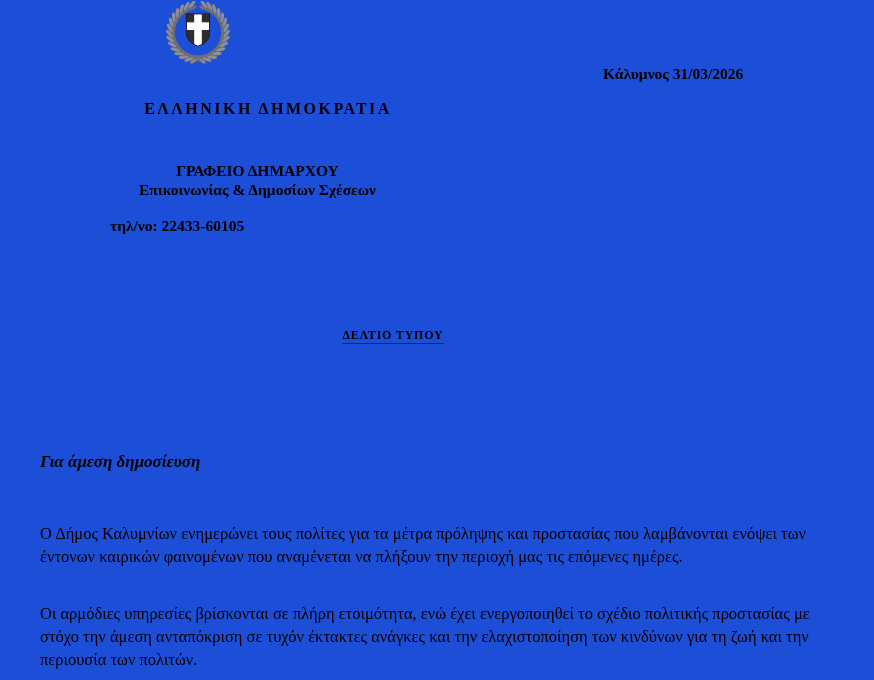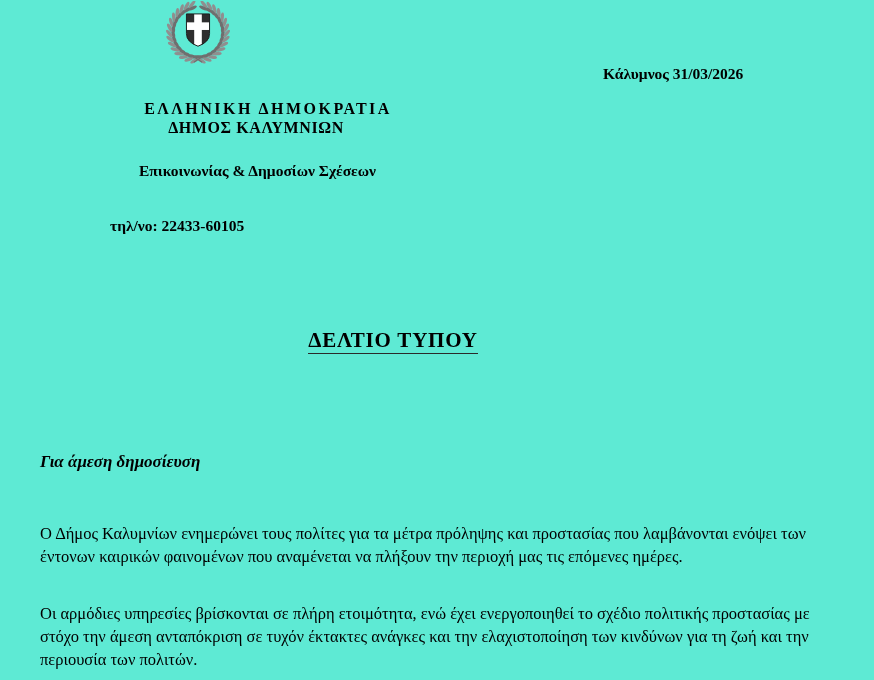--- a/index.html
+++ b/index.html
@@ -4,21 +4,21 @@
 <style>
   html, body {
     margin: 0;
     padding: 0;
     background: #ffffff;
   }
   .page {
     position: relative;
     width: 874px;
     height: 680px;
-    background: #5eead4;
+    background: #1d4ed8;
     font-family: "Liberation Serif", "DejaVu Serif", serif;
     color: #000000;
     overflow: hidden;
   }
   .emblem {
     position: absolute;
     left: 162px;
     top: 1px;
     width: 72px;
     height: 68px;
@@ -62,21 +62,21 @@
     line-height: 19.5px;
   }
   .contact-phone { margin-left: 17px; }
   .press-title {
     position: absolute;
     left: 0;
     top: 328px;
     width: 786px;
     text-align: center;
     font-weight: bold;
-    font-size: 21px;
+    font-size: 12px;
     letter-spacing: 0.8px;
   }
   .press-title span {
     border-bottom: 1.6px solid #2a2a2a;
     padding-bottom: 1px;
   }
   .release-note {
     position: absolute;
     left: 40px;
     top: 412px;
@@ -186,24 +186,24 @@
         <rect id="cross-h" x="31" y="31.4" width="38" height="11.2" fill="#ffffff"></rect>
       </g>
       <path id="shield-outline" d="M33 19 H67 V48 Q67 60.5 50 66.5 Q33 60.5 33 48 Z" fill="none" stroke-width="1.4" stroke="#1a1a1a"></path>
     </g>
   </svg>
 
   <div class="dateline">Κάλυμνος 31/03/2026</div>
 
   <div class="org-header">
     <div class="org-line-republic">ΕΛΛΗΝΙΚΗ ΔΗΜΟΚΡΑΤΙΑ</div>
-    <div class="org-line-municipality">ΔΗΜΟΣ ΚΑΛΥΜΝΙΩΝ</div>
   </div>
 
   <div class="office-header">
+    <div>ΓΡΑΦΕΙΟ ΔΗΜΑΡΧΟΥ</div>
     <div>Επικοινωνίας &amp; Δημοσίων Σχέσεων</div>
   </div>
 
   <div class="contact-block">
     <div class="contact-phone">τηλ/νο: 22433-60105</div>
   </div>
 
   <div class="press-title">
     <span>ΔΕΛΤΙΟ ΤΥΠΟΥ</span>
   </div>

